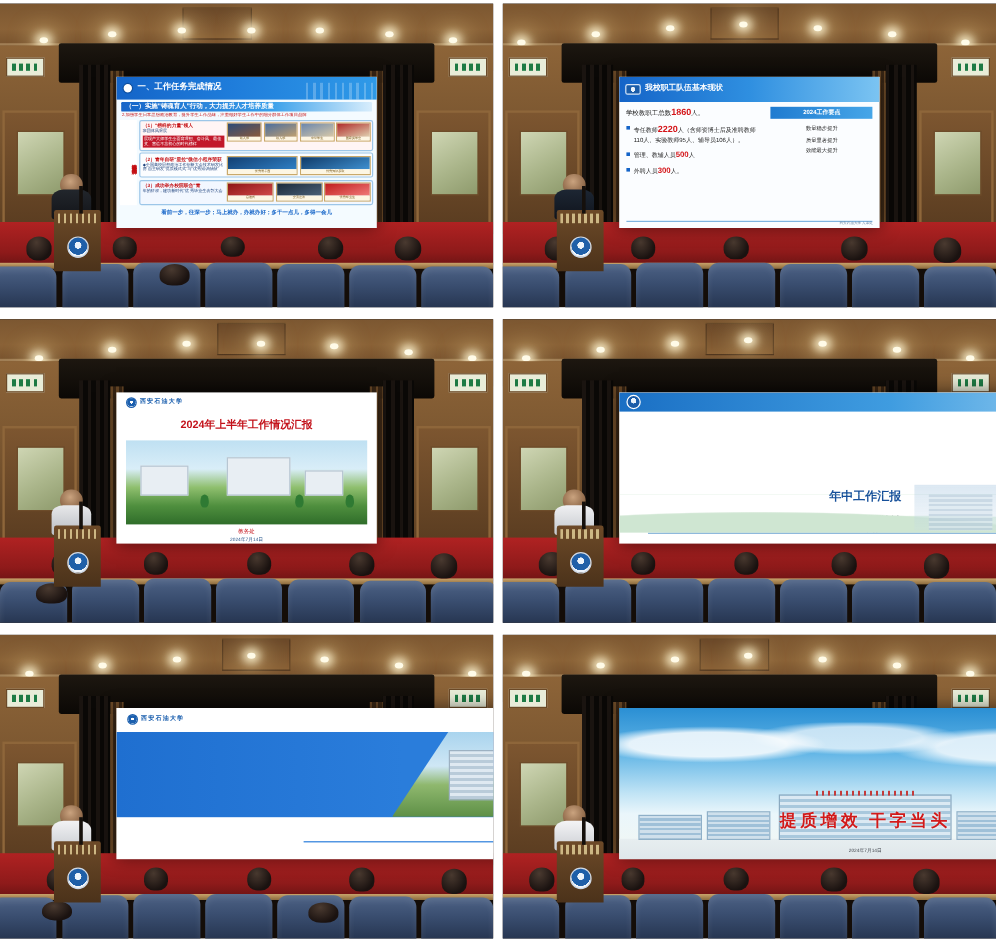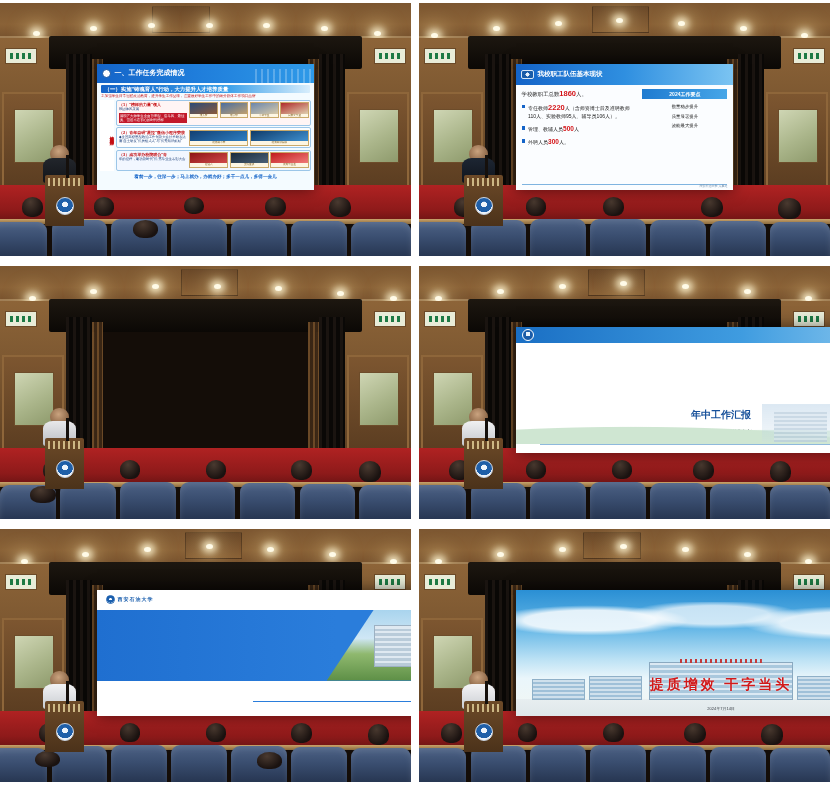--- a/index.html
+++ b/index.html
@@ -711,20 +711,39 @@
       <div class="speaker">
         <div class="face"></div>
         <div class="body" style="background:linear-gradient(180deg,#e8e8ea,#b8bcc2)"></div>
       </div>
       <div class="mic"></div>
       <div class="podium">
         <div class="plate"></div>
         <div class="emblem"></div>
       </div>
 
+      <div class="screen s3">
+        <div class="logo">
+          <span class="mark"></span>
+          <span class="nm">西安石油大学</span>
+        </div>
+        <div class="ttl">2024年上半年工作情况汇报</div>
+        <div class="photo">
+          <span class="bld" style="left:6%;width:20%;height:36%"></span>
+          <span class="bld" style="left:42%;width:26%;height:46%"></span>
+          <span class="bld" style="left:74%;width:16%;height:30%"></span>
+          <span class="tree" style="left:31%"></span>
+          <span class="tree" style="left:70%"></span>
+          <span class="tree" style="left:91%"></span>
+        </div>
+        <div class="foot">
+          <span>教务处</span>
+          <span class="d">2024年7月14日</span>
+        </div>
+      </div>
     </div>
   </div>
 
   <div class="panel">
     <div class="hall">
       <div class="ceiling"></div>
       <div class="ceiling-seam"></div>
       <div class="ceil-panel" style="left:41%"></div>
       <div class="lamp" style="left:4%;top:12%"></div>
       <div class="lamp" style="left:19%;top:9%"></div>

